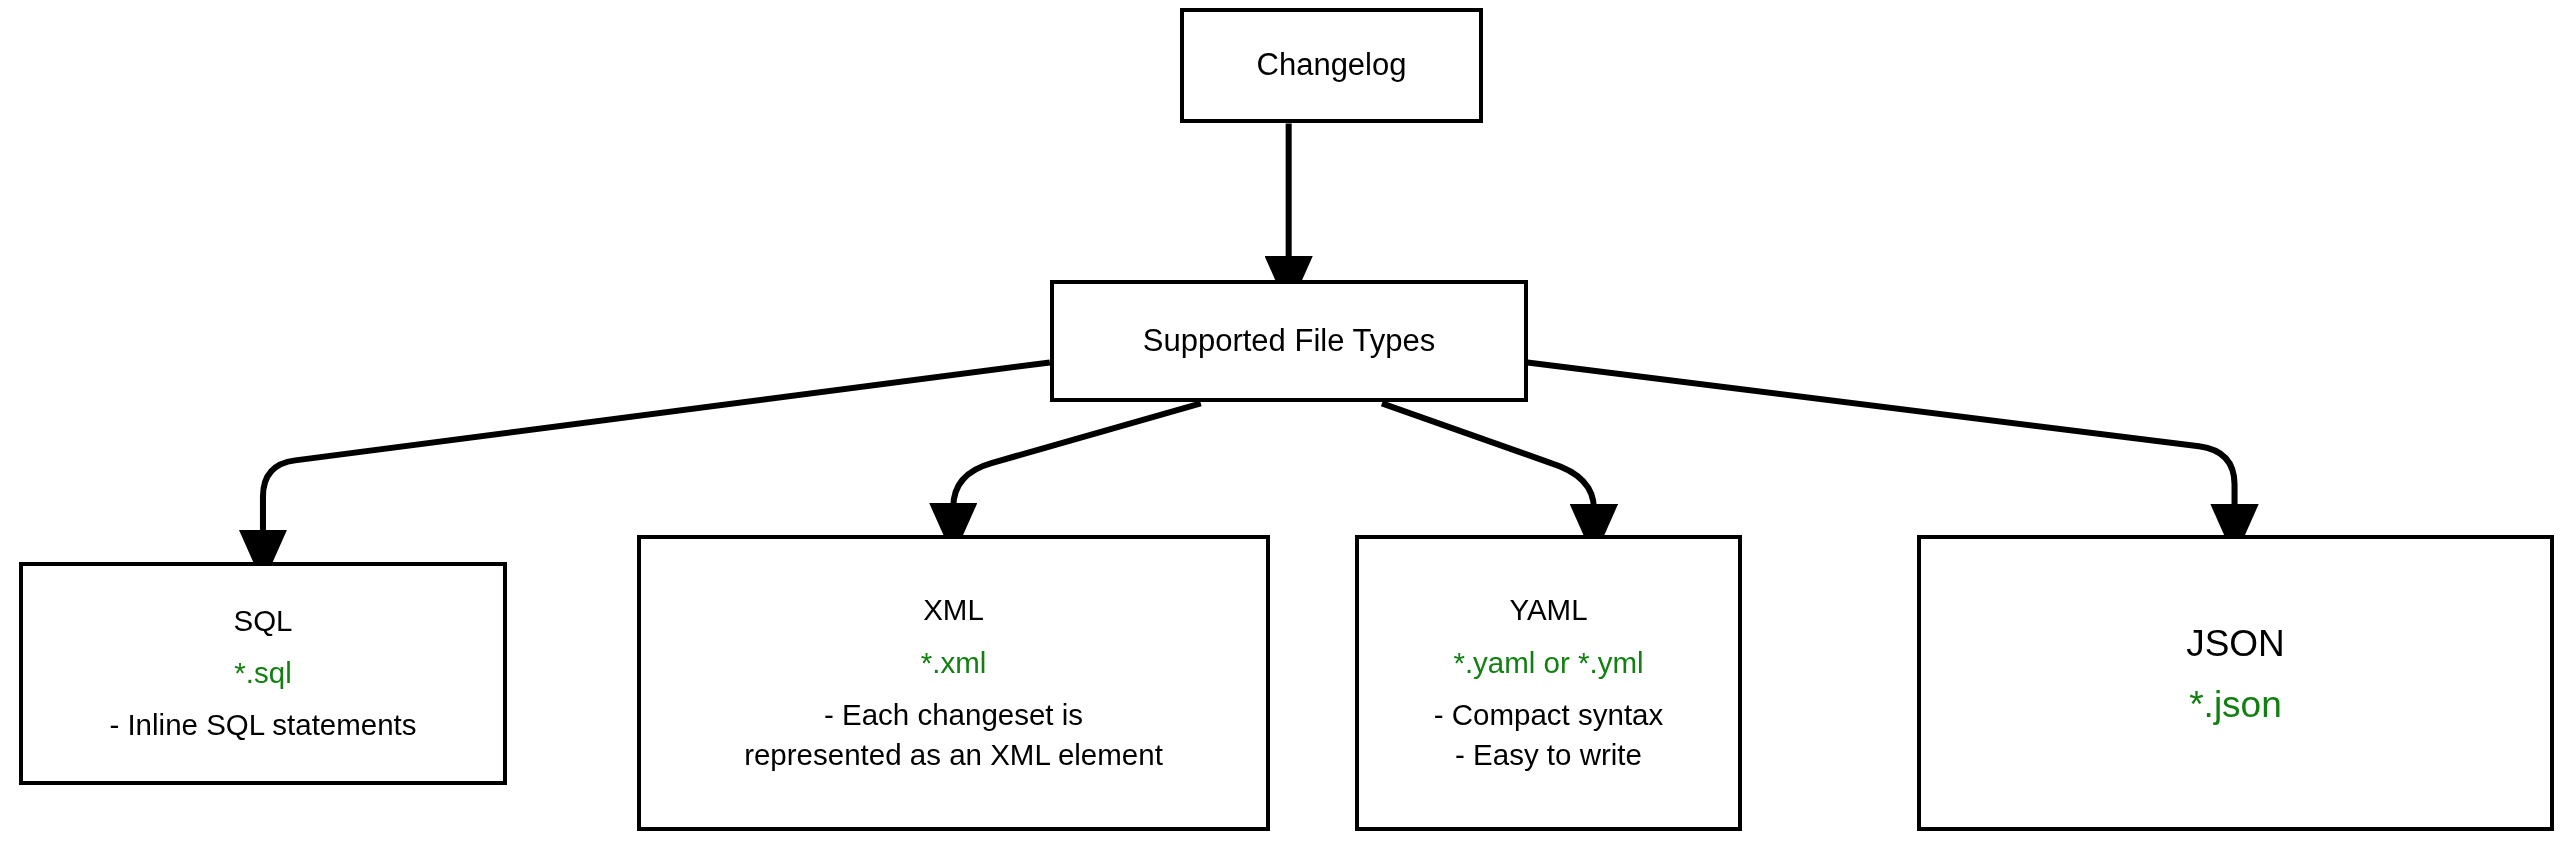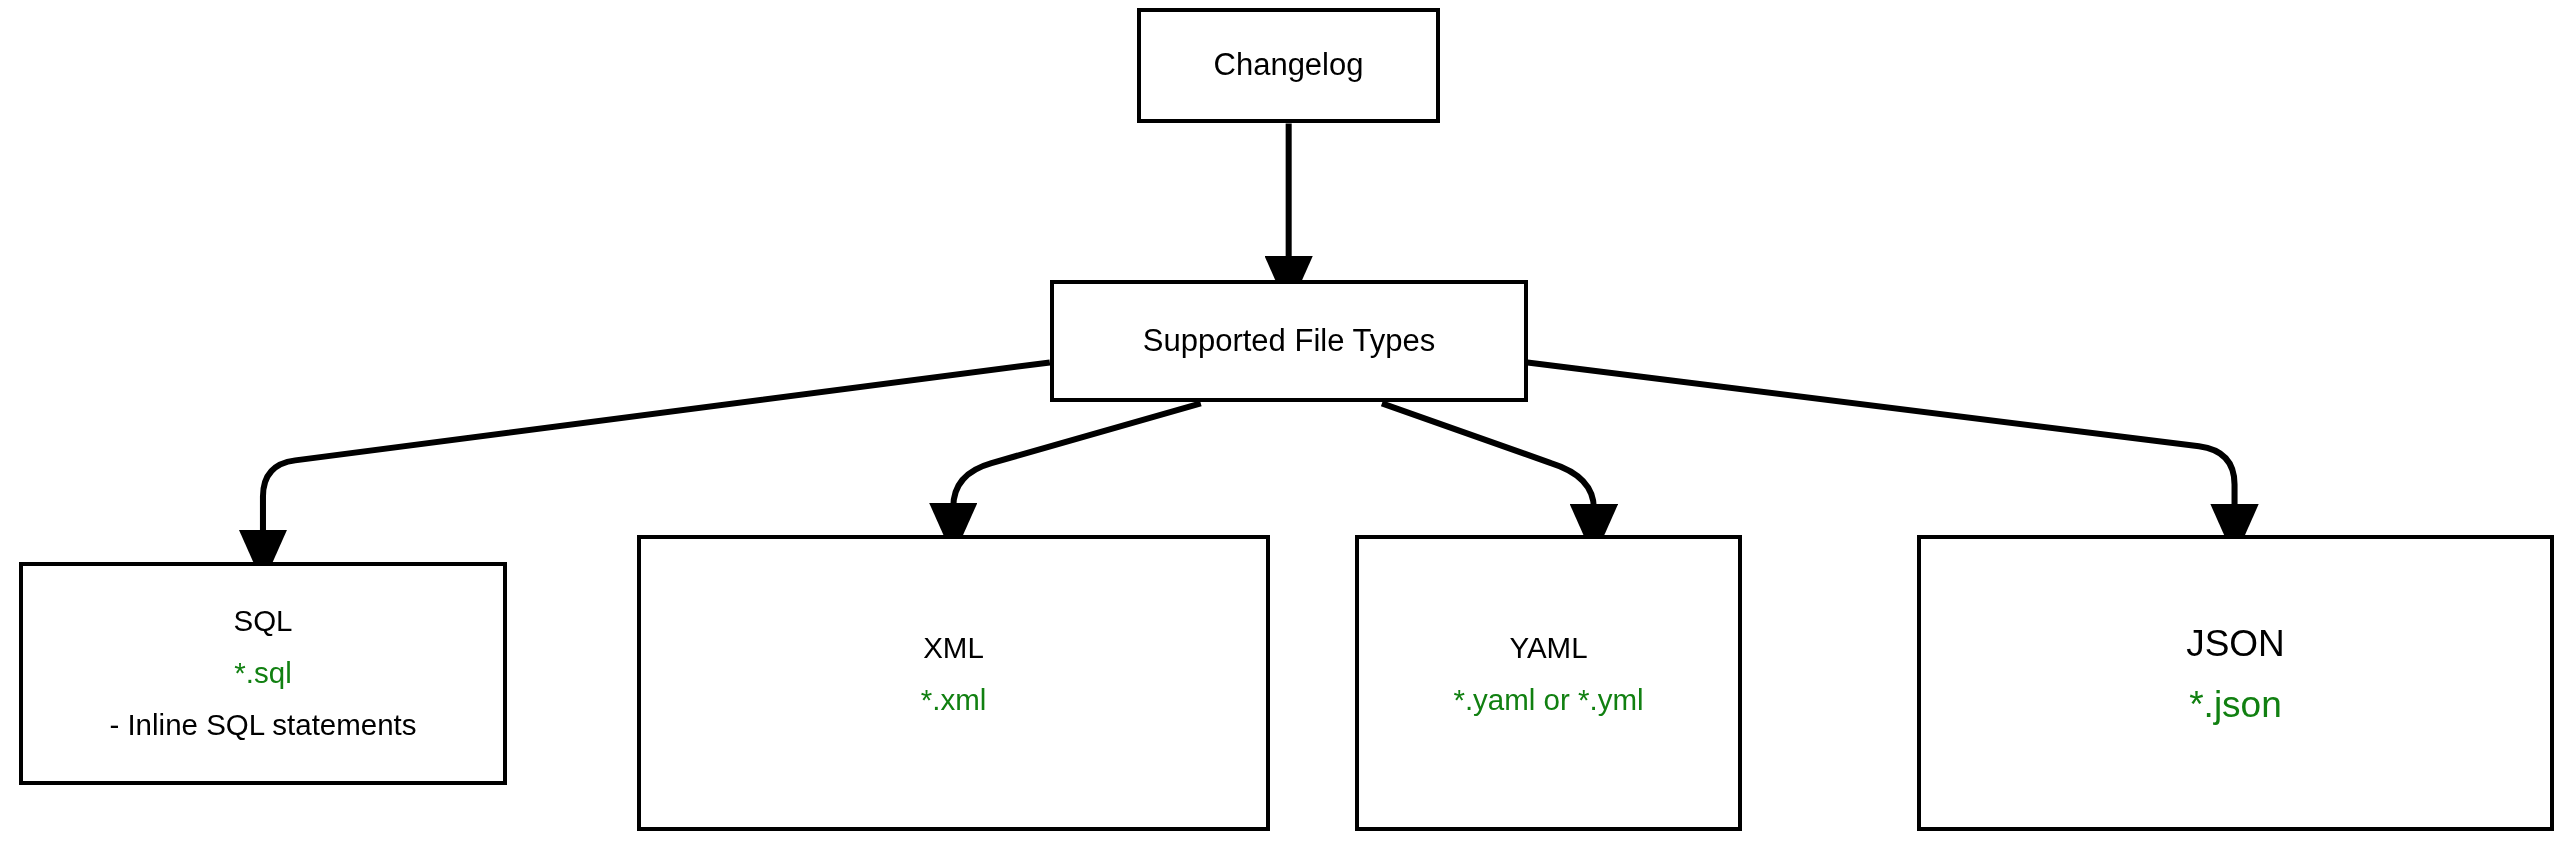--- a/index.html
+++ b/index.html
@@ -39,21 +39,21 @@
     text-align: center;
     line-height: 1.18;
     z-index: 5;
   }
   .node .line {
     display: block;
     white-space: nowrap;
   }
   
   #node-changelog {
-    left: 1137px;
+    left: 1180px;
     top: 8px;
     width: 303px;
     height: 115px;
     font-size: 31px;
   }
   
   #node-supported {
     left: 1050px;
     top: 280px;
     width: 478px;
@@ -143,25 +143,33 @@
     <span class="line leaf-title">SQL</span>
     <span class="line leaf-ext">*.sql</span>
     <span class="leaf-desc">
       <span class="line leaf-desc-item">- Inline SQL statements</span>
     </span>
   </div>
 
   <div class="node" id="node-xml">
     <span class="line leaf-title">XML</span>
     <span class="line leaf-ext">*.xml</span>
+    <span class="leaf-desc">
+      <span class="line leaf-desc-item">- Each changeset is</span>
+      <span class="line leaf-desc-item">represented as an XML element</span>
+    </span>
   </div>
 
   <div class="node" id="node-yaml">
     <span class="line leaf-title">YAML</span>
     <span class="line leaf-ext">*.yaml or *.yml</span>
+    <span class="leaf-desc">
+      <span class="line leaf-desc-item">- Compact syntax</span>
+      <span class="line leaf-desc-item">- Easy to write</span>
+    </span>
   </div>
 
   <div class="node" id="node-json">
     <span class="line leaf-title">JSON</span>
     <span class="line leaf-ext">*.json</span>
   </div>
 
 </div>
 
 

